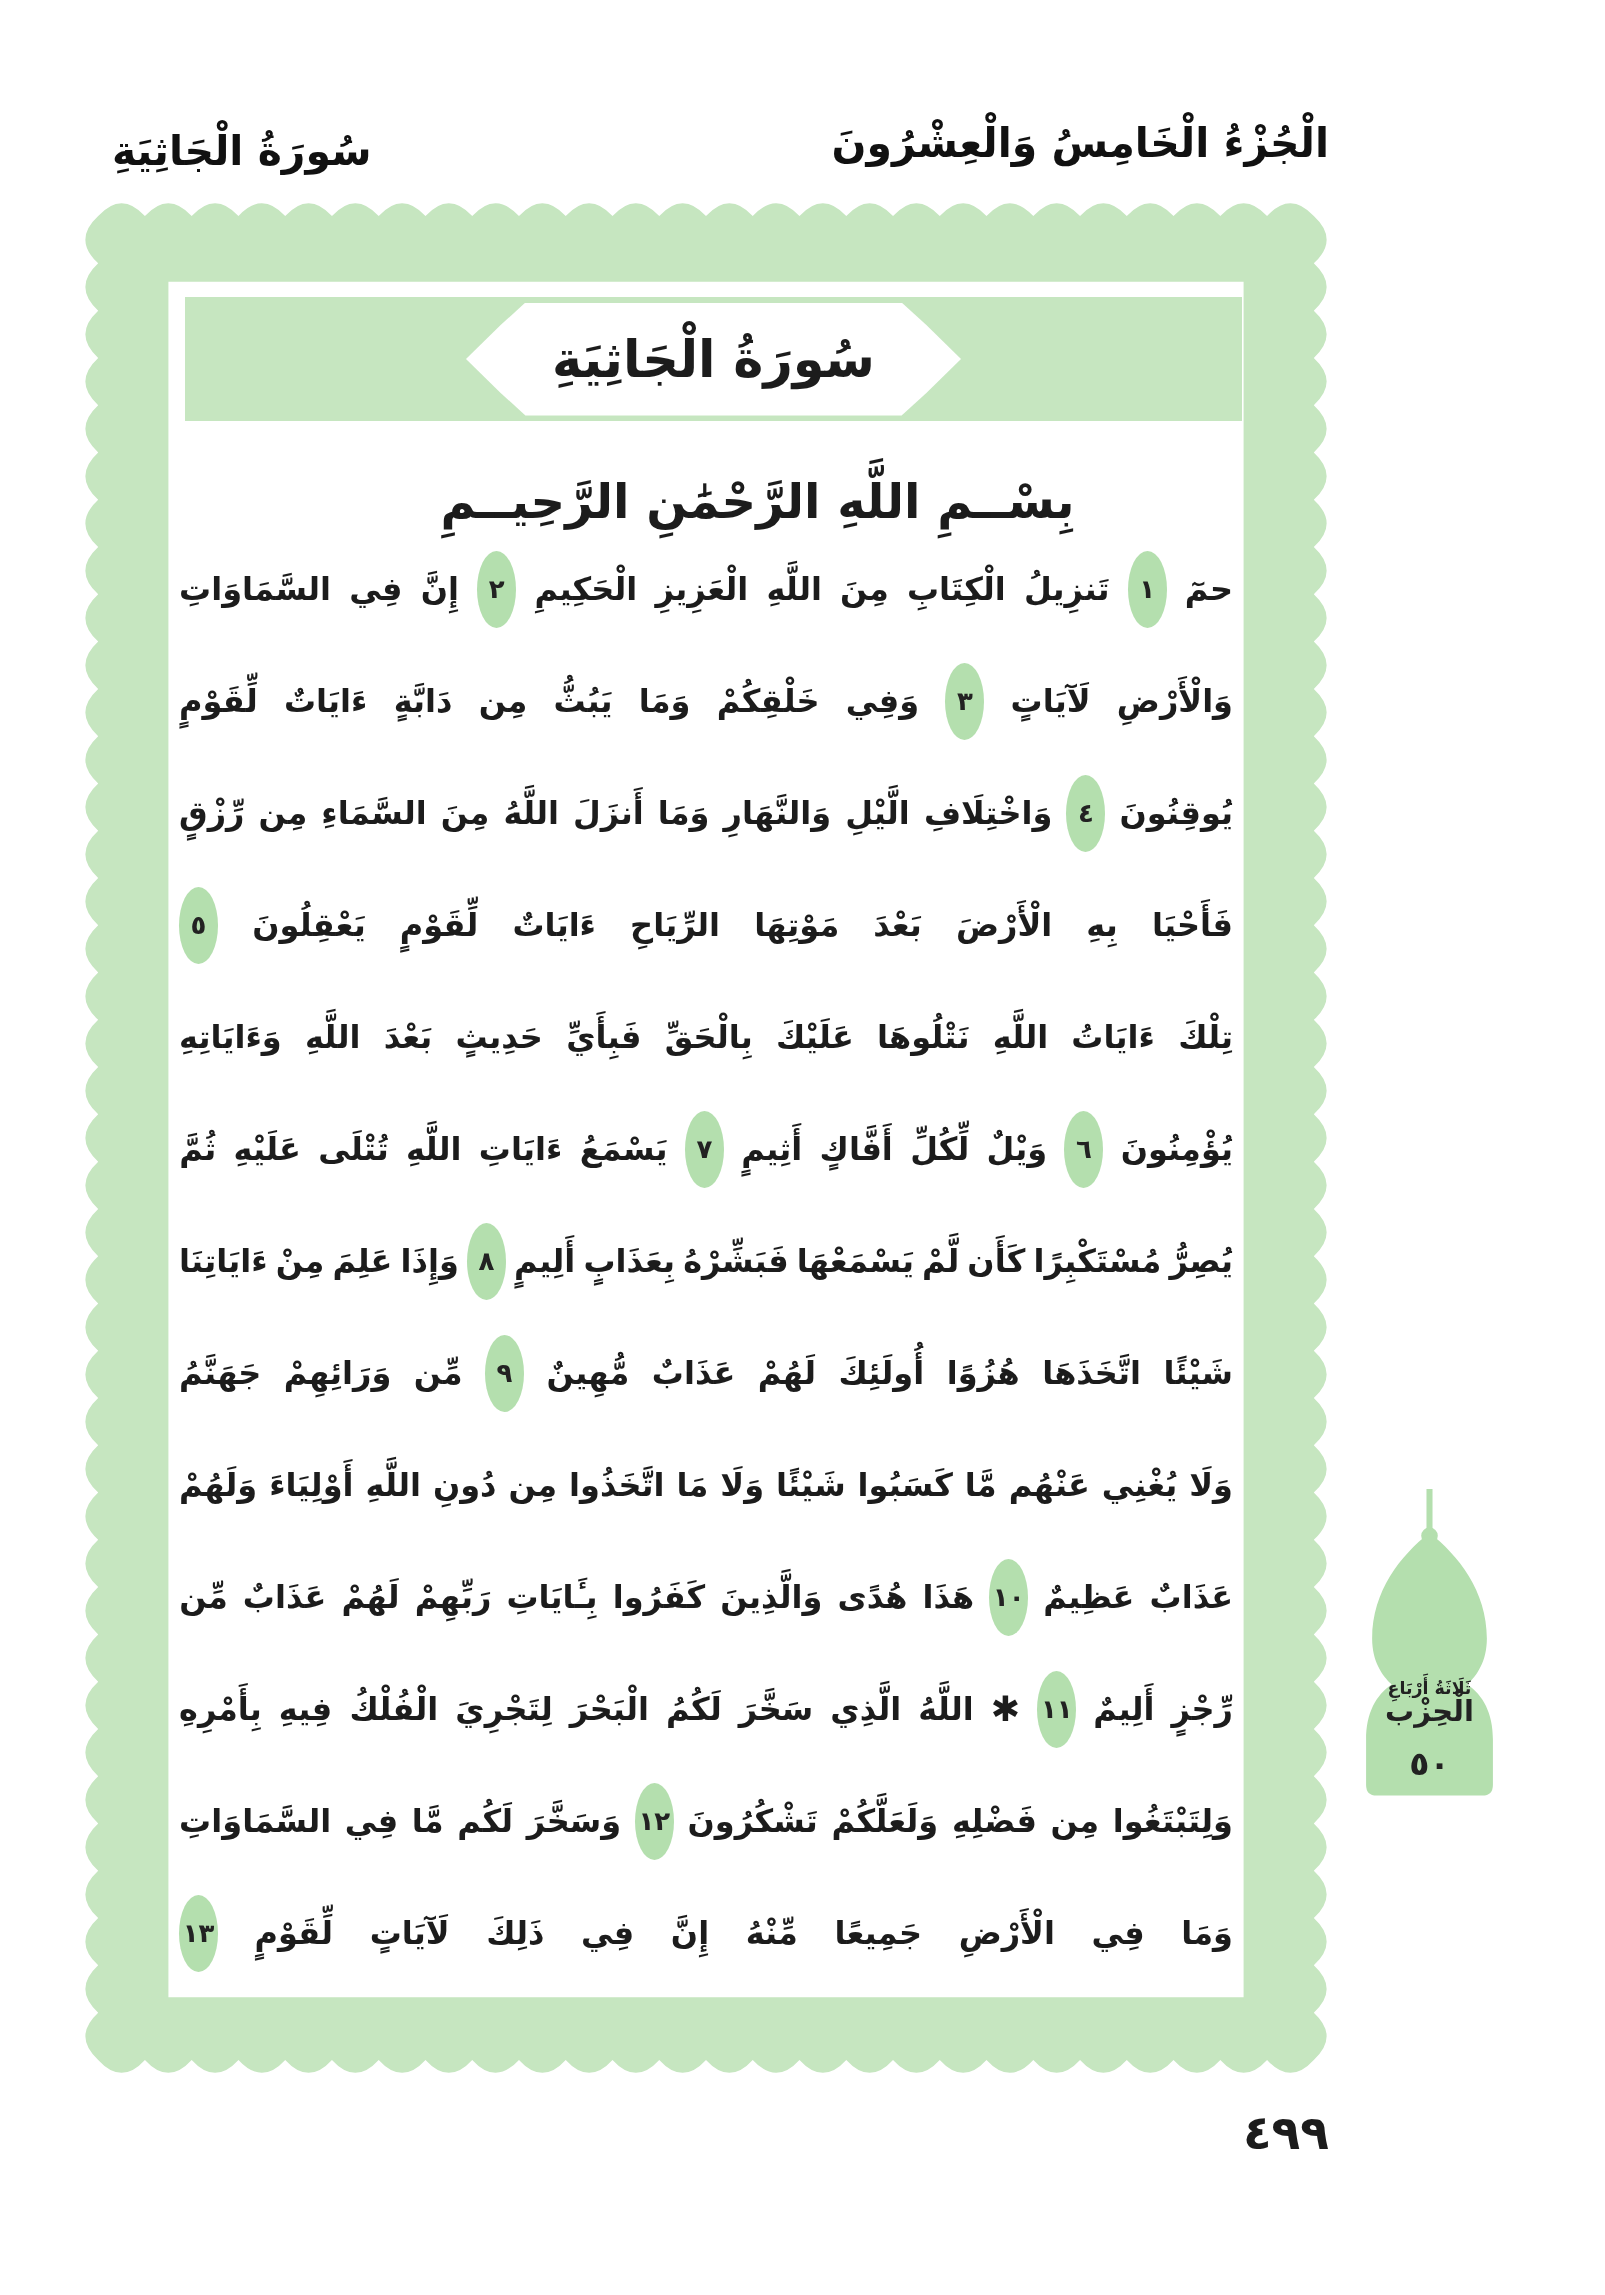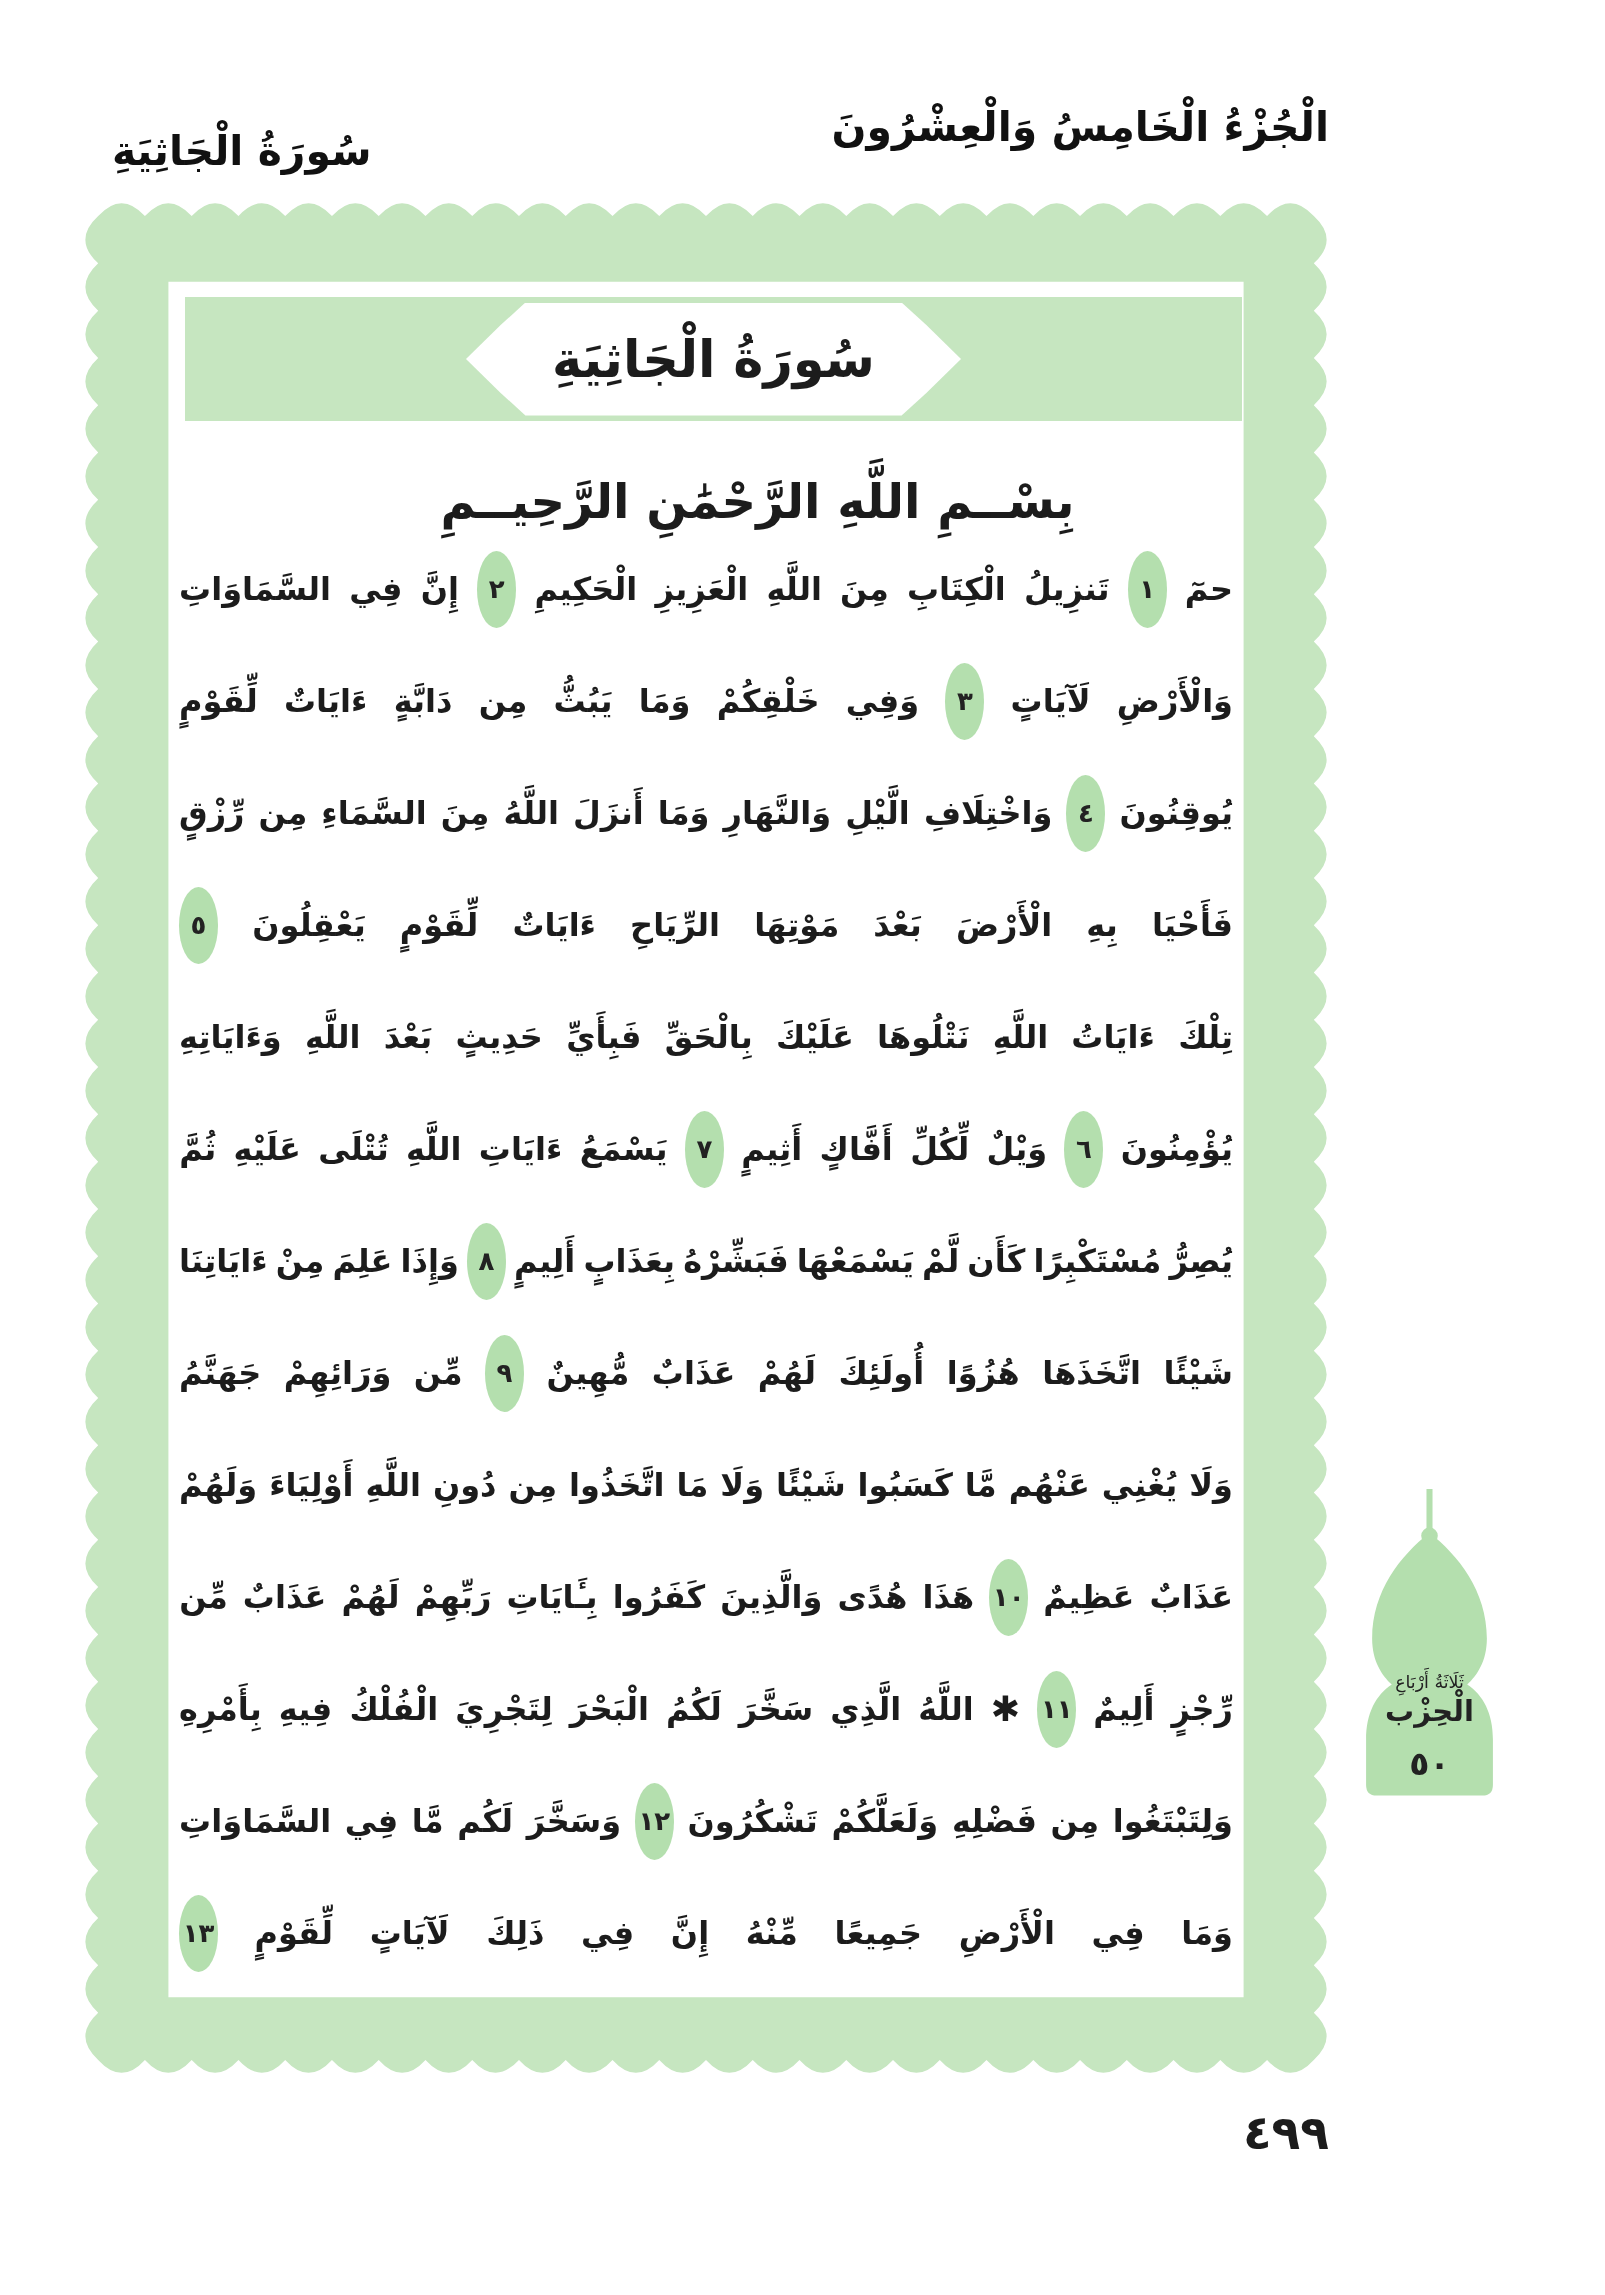--- a/index.html
+++ b/index.html
@@ -13,21 +13,21 @@
     color:var(--ink);
     width:1605px;height:2295px;position:relative;overflow:hidden;
   }
   .abs{position:absolute;}
 
   
   .hdr{
     font-size:41px;font-weight:bold;letter-spacing:0px;
     white-space:nowrap;color:#111;
   }
-  #juz-header{top:103px;right:276px;}
+  #juz-header{top:119px;right:276px;}
   #surah-running-header{top:127px;left:112px;}
 
   
   #frame-svg{left:83px;top:201px;}
 
   
   #surah-banner{
     left:185px;top:297px;width:1057px;height:124px;
     background:var(--frame-green);
     display:flex;align-items:center;justify-content:center;
@@ -58,21 +58,21 @@
     flex:0 0 auto;width:39px;height:77px;border-radius:50%;
     background:var(--marker-green);
     display:inline-flex;align-items:center;justify-content:center;
   }
   .vm-n{font-size:26px;font-weight:bold;line-height:1;color:#222;}
   .star{font-size:35px;line-height:1;}
 
   
   #hizb-marker{left:1354px;top:1489px;width:151px;height:311px;}
   #hizb-marker .row{position:absolute;left:0;width:151px;text-align:center;color:#222;}
-  #hizb-label-top{top:183px;font-size:17.4px;font-weight:normal;}
+  #hizb-label-top{top:189px;font-size:17.4px;font-weight:bold;}
   #hizb-label-mid{top:205px;font-size:29px;font-weight:bold;}
   #hizb-number{top:255px;font-size:33px;font-weight:bold;}
 
   
   #page-number{
     left:83px;top:2105px;width:1246px;
     font-size:47px;font-weight:bold;
   }
 </style>
 </head>

